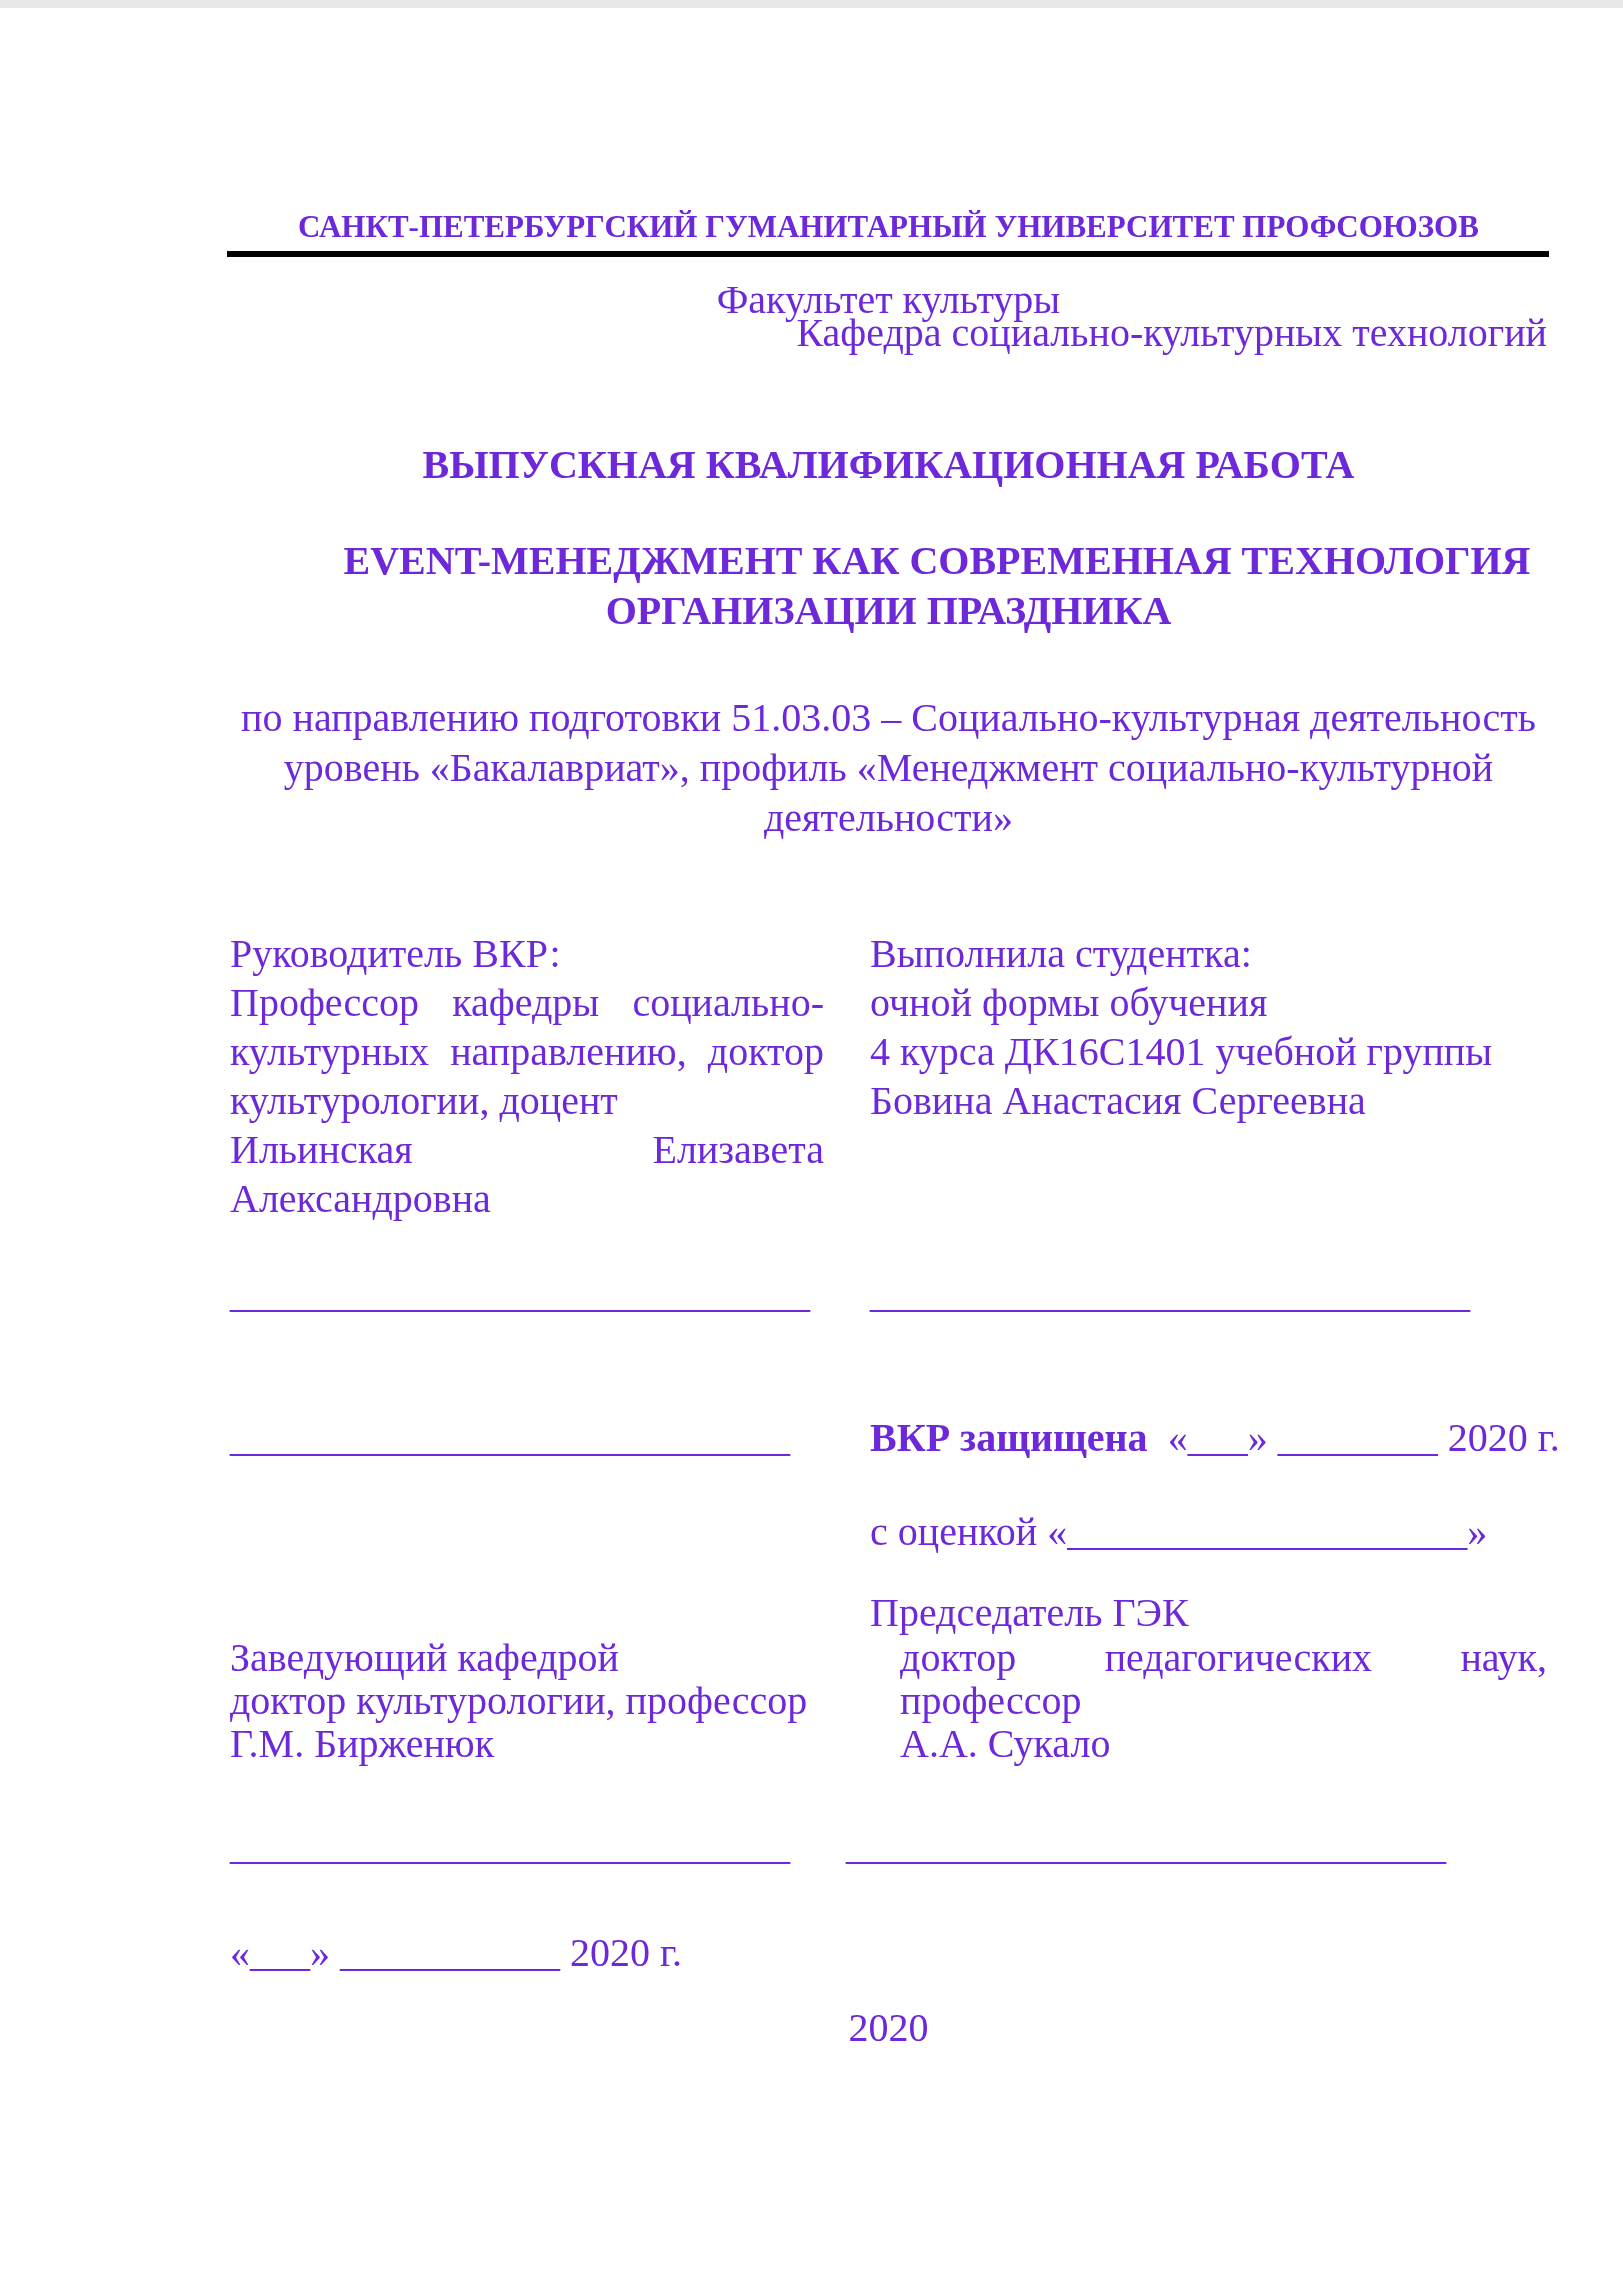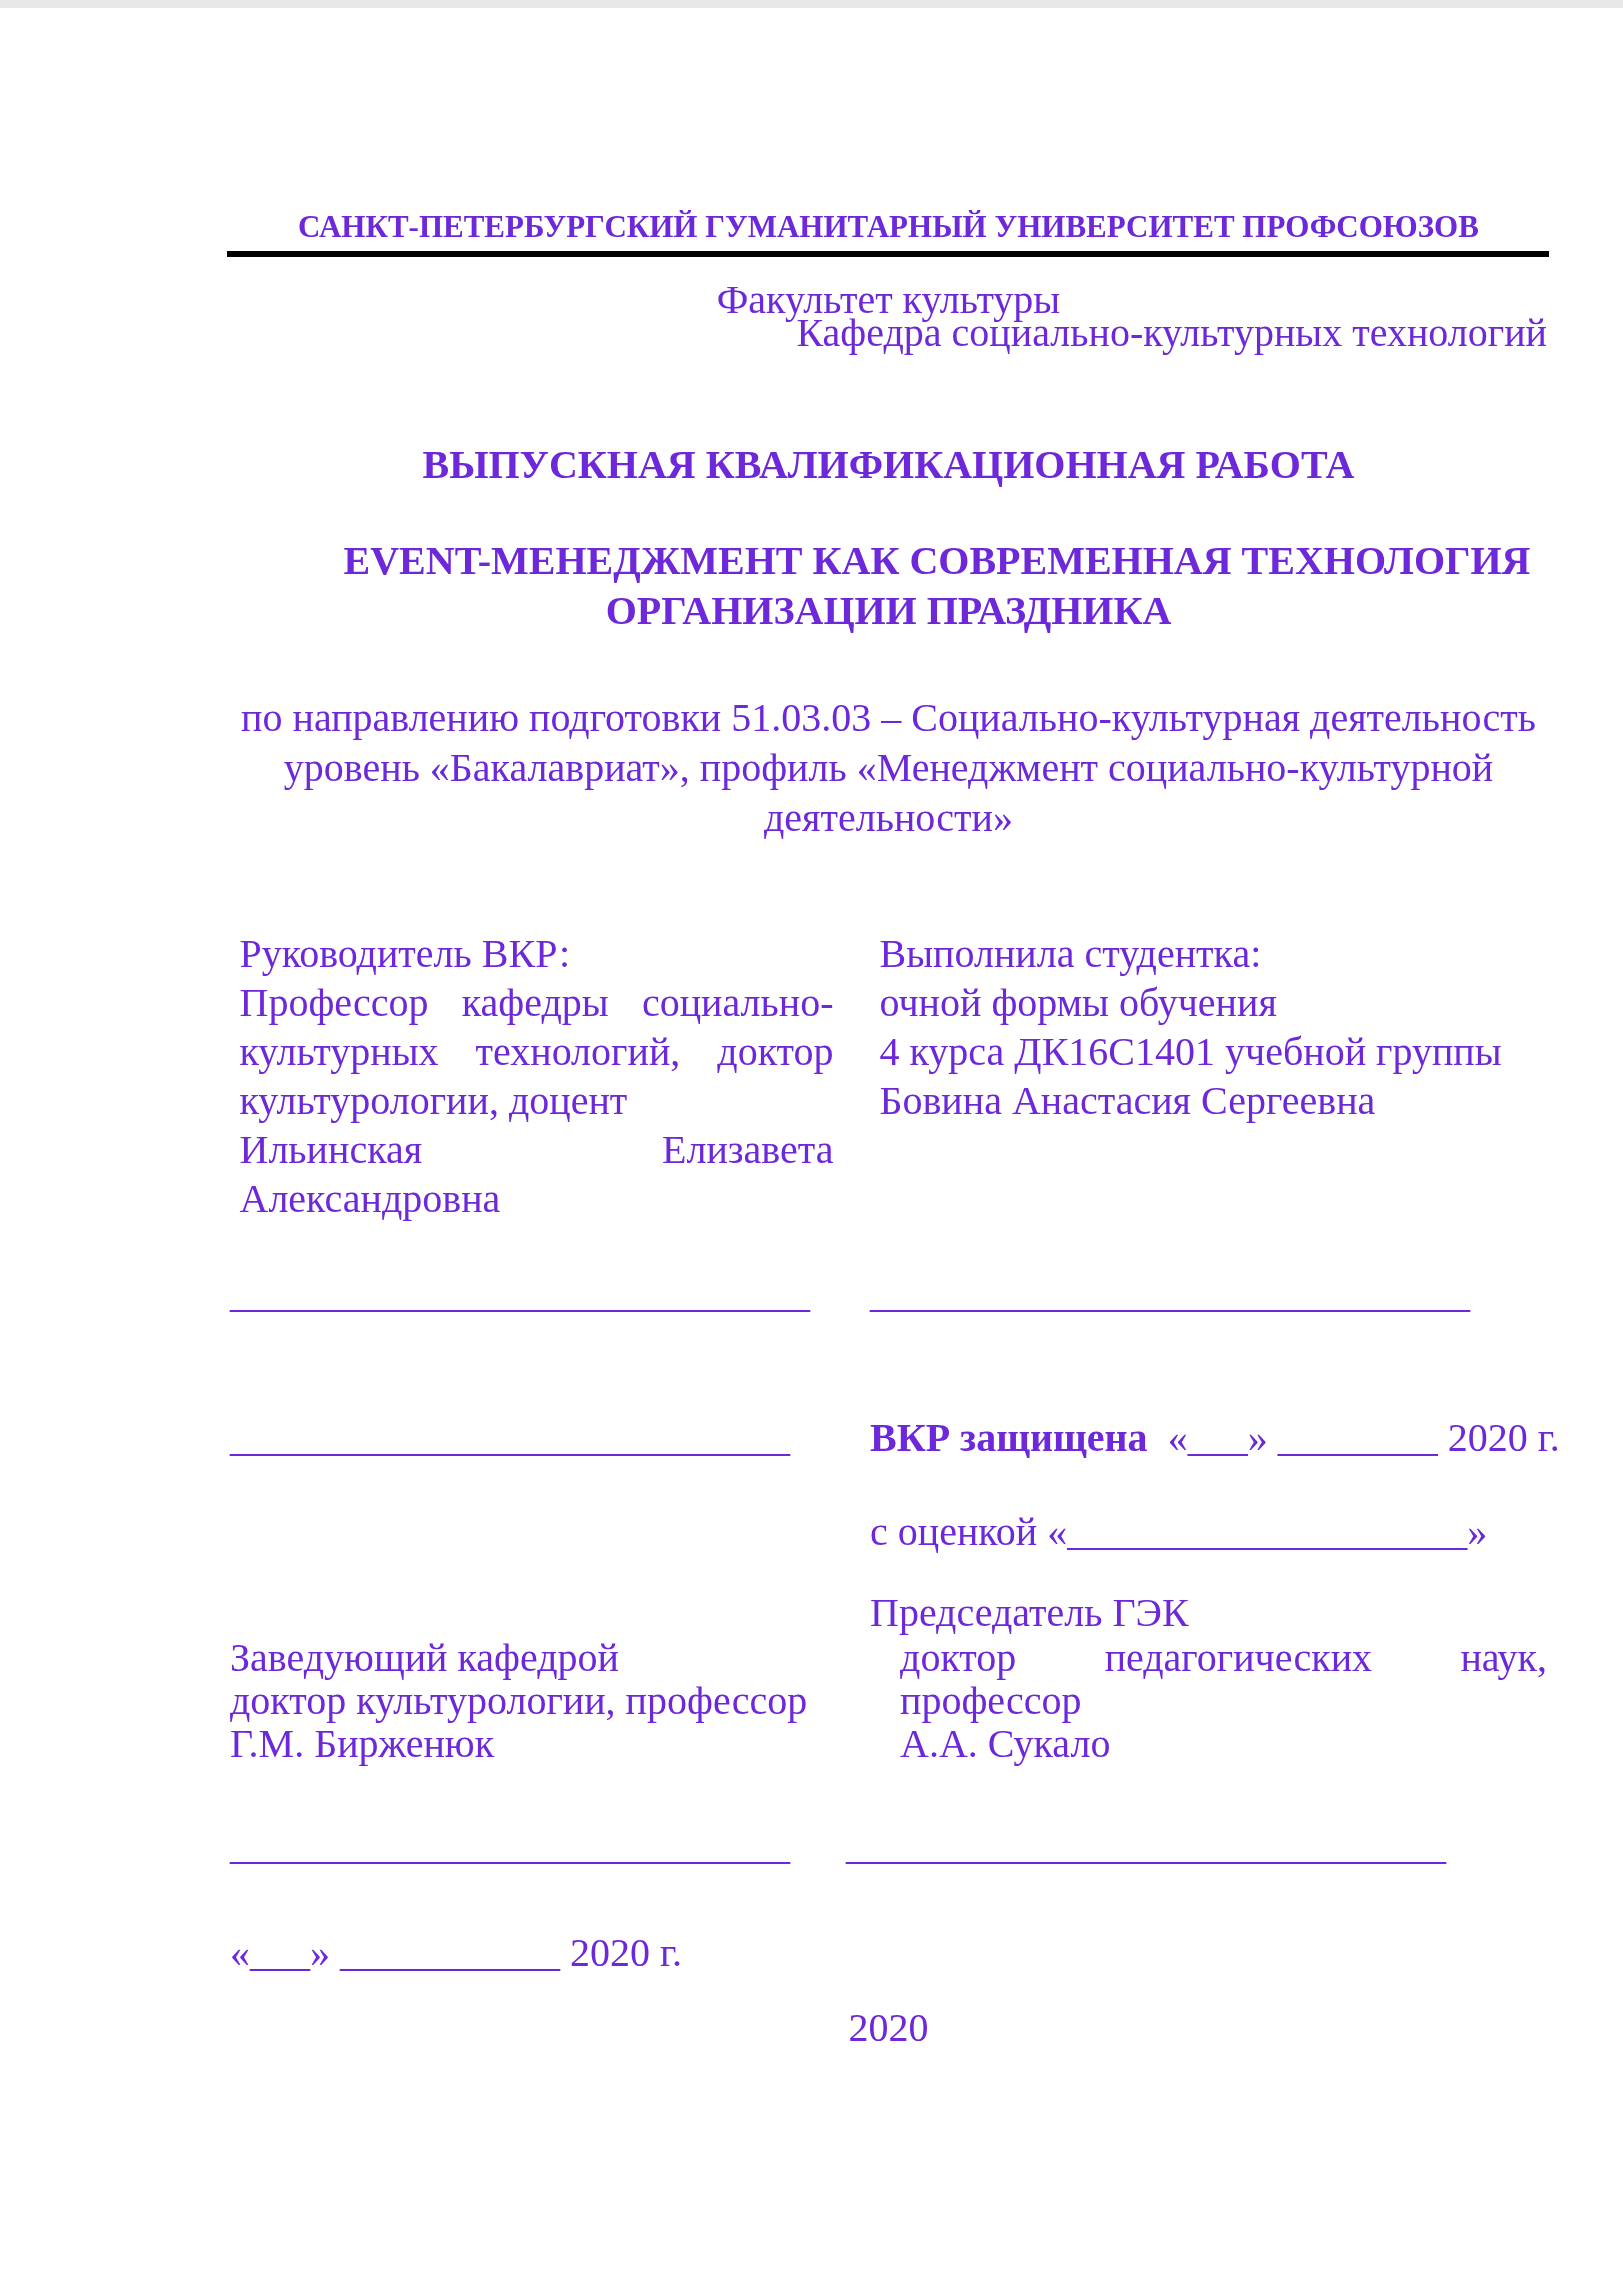--- a/index.html
+++ b/index.html
@@ -55,21 +55,20 @@
   }
   .title2    { top: 583px; font-weight: bold; }
 
   .program   { top: 685px; line-height: 50px; }
 
   
   .cols {
     top: 921px;
     display: flex;
     line-height: 49px;
-    justify-content: center;
   }
   .col-left  { width: 594px; }
   .col-right { margin-left: 46px; width: 658px; }
   .jl {                      
     text-align: justify;
     text-align-last: justify;
   }
 
   
   .sigrow { height: 40px; }
@@ -112,21 +111,21 @@
   <div class="abs content center program">
     <div>по направлению подготовки 51.03.03 – Социально-культурная деятельность</div>
     <div>уровень «Бакалавриат», профиль «Менеджмент социально-культурной</div>
     <div>деятельности»</div>
   </div>
 
   <div class="abs content cols">
     <div class="col-left">
       <div>Руководитель ВКР:</div>
       <div class="jl">Профессор кафедры социально-</div>
-      <div class="jl">культурных технологий, доктор</div>
+      <div class="jl">культурных направлению, доктор</div>
       <div>культурологии, доцент</div>
       <div class="jl">Ильинская Елизавета</div>
       <div>Александровна</div>
     </div>
     <div class="col-right">
       <div>Выполнила студентка:</div>
       <div>очной формы обучения</div>
       <div>4 курса ДК16С1401 учебной группы</div>
       <div>Бовина Анастасия Сергеевна</div>
     </div>

